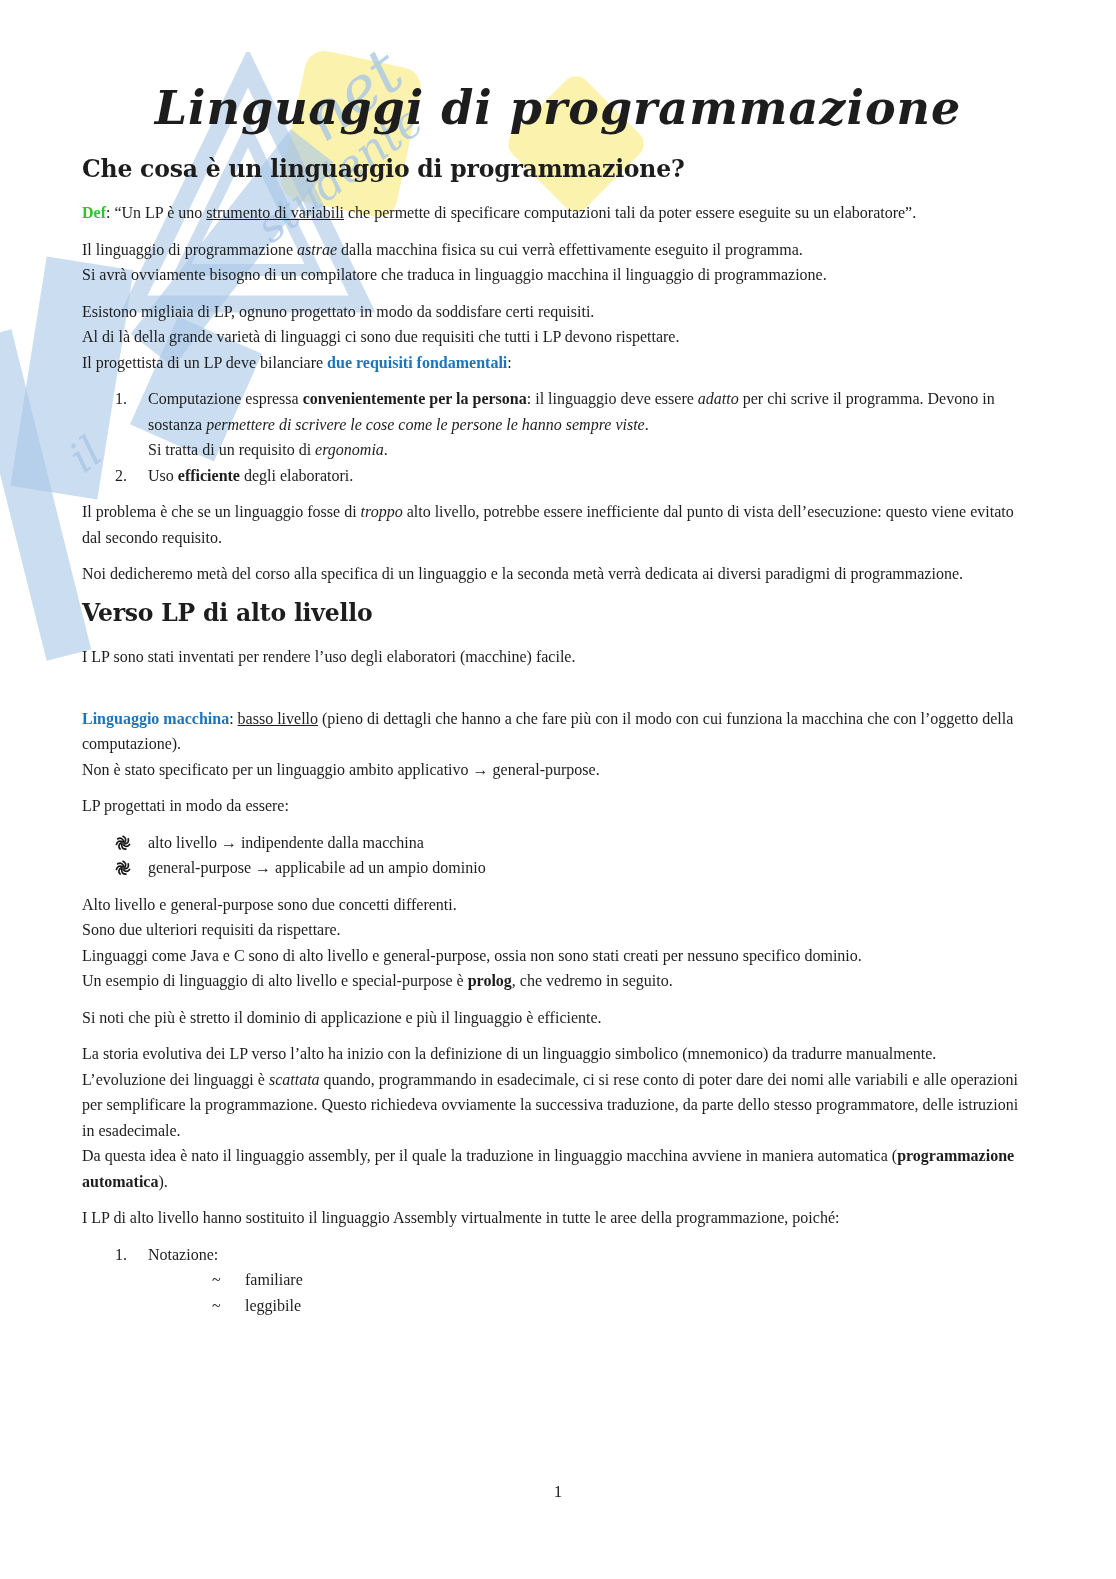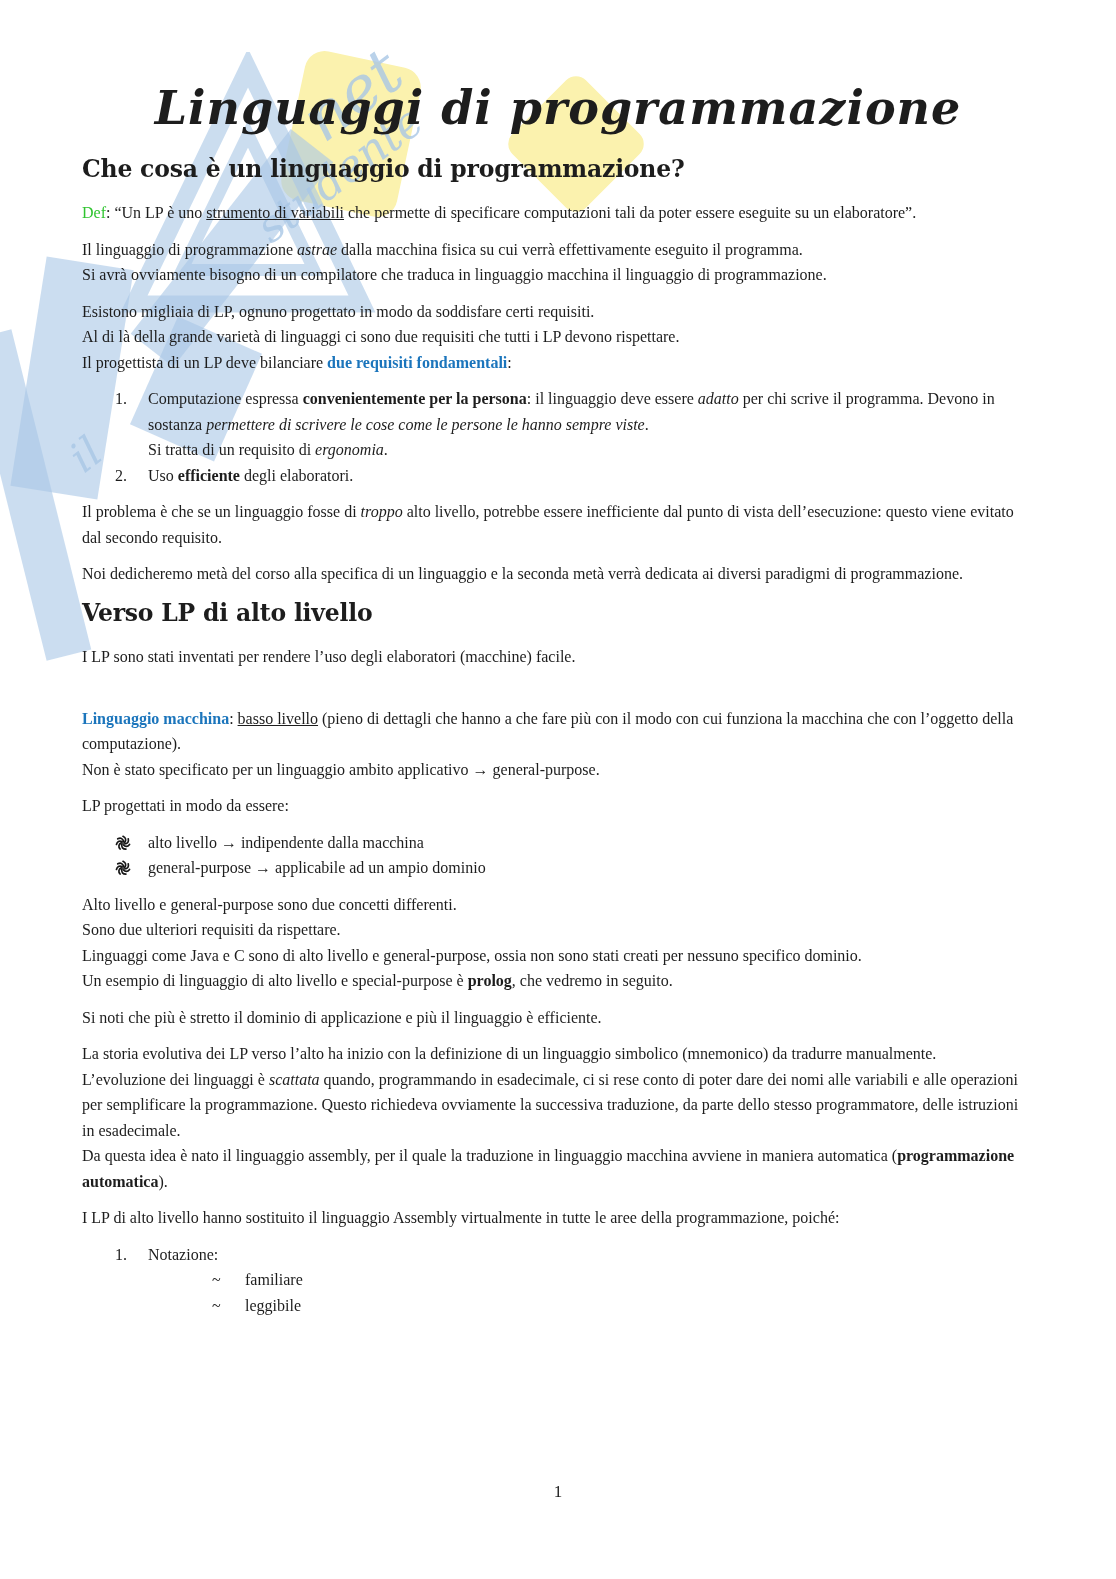--- a/index.html
+++ b/index.html
@@ -45,21 +45,21 @@
   ul.swirl>li{position:relative;padding-left:33px;}
   .swirl-ic{position:absolute;left:0;top:5px;width:16px;height:16px;}
   .sub-item{position:relative;padding-left:33px;margin-left:64px;}
   .sub-item .tilde{position:absolute;left:0;top:0;}
   .footer{position:absolute;left:0;right:0;top:1482px;text-align:center;
           font-size:17px;z-index:2;}
   
   .b{font-weight:bold;}
   .i{font-style:italic;}
   .u{text-decoration:underline;}
-  .g{color:var(--accent-green,#2fc42f);font-weight:normal;}
+  .g{color:var(--accent-green,#2fc42f);font-weight:bold;}
   .bl{color:var(--accent-blue,#1b75bc);}
 </style>
 </head>
 <body>
 
 <div class="page" style="--accent-green: #2fc42f; --accent-blue: #1b75bc; --wm-blue: #a9c7e6; --wm-yellow: #fbf2ae;">
 
   <div class="wm">
     <div class="wm-diamond wm-d1"></div>
     <div class="wm-diamond wm-d2"></div>

